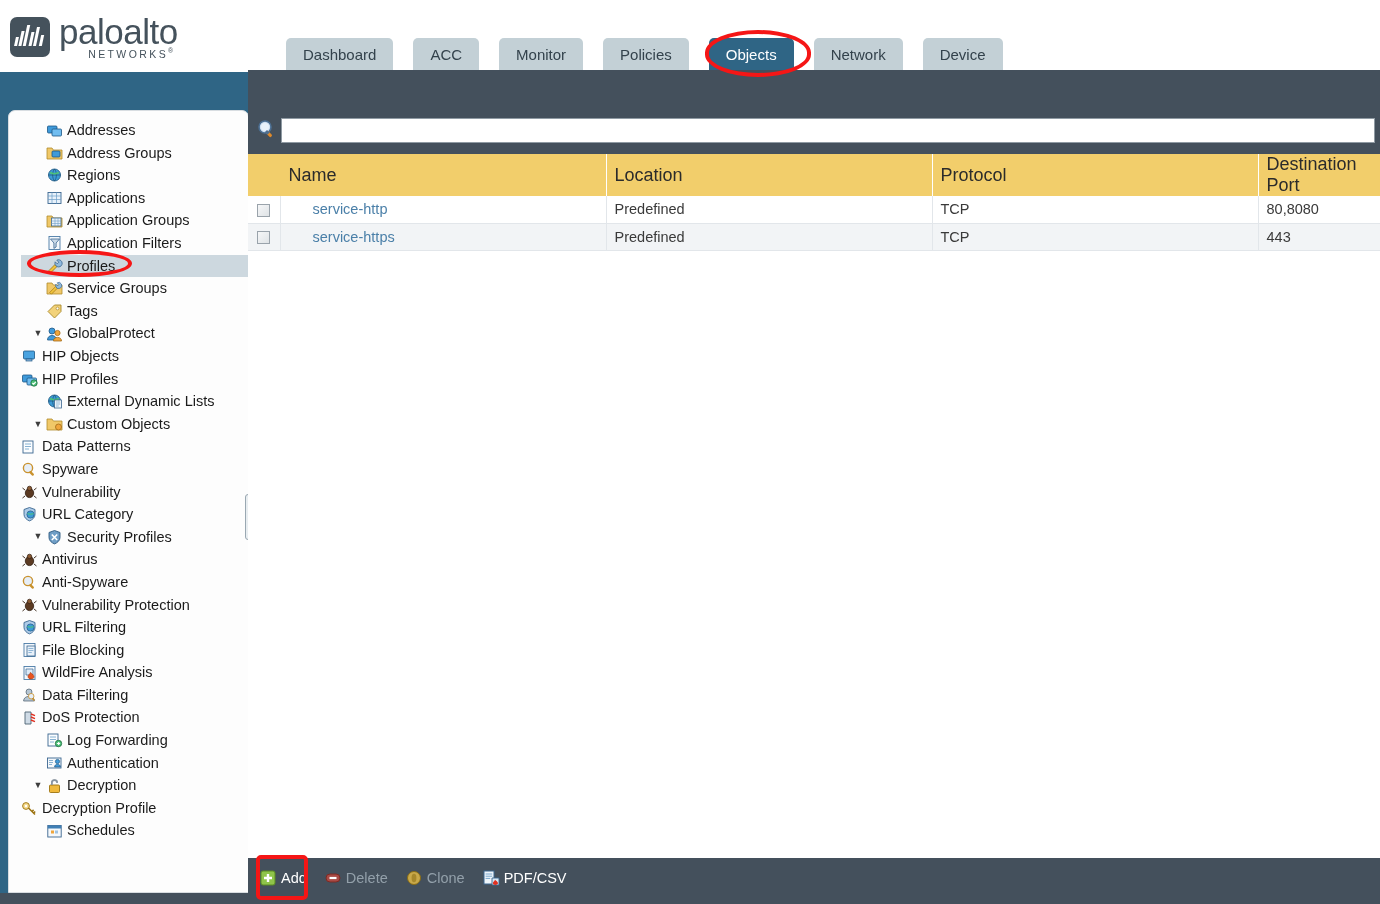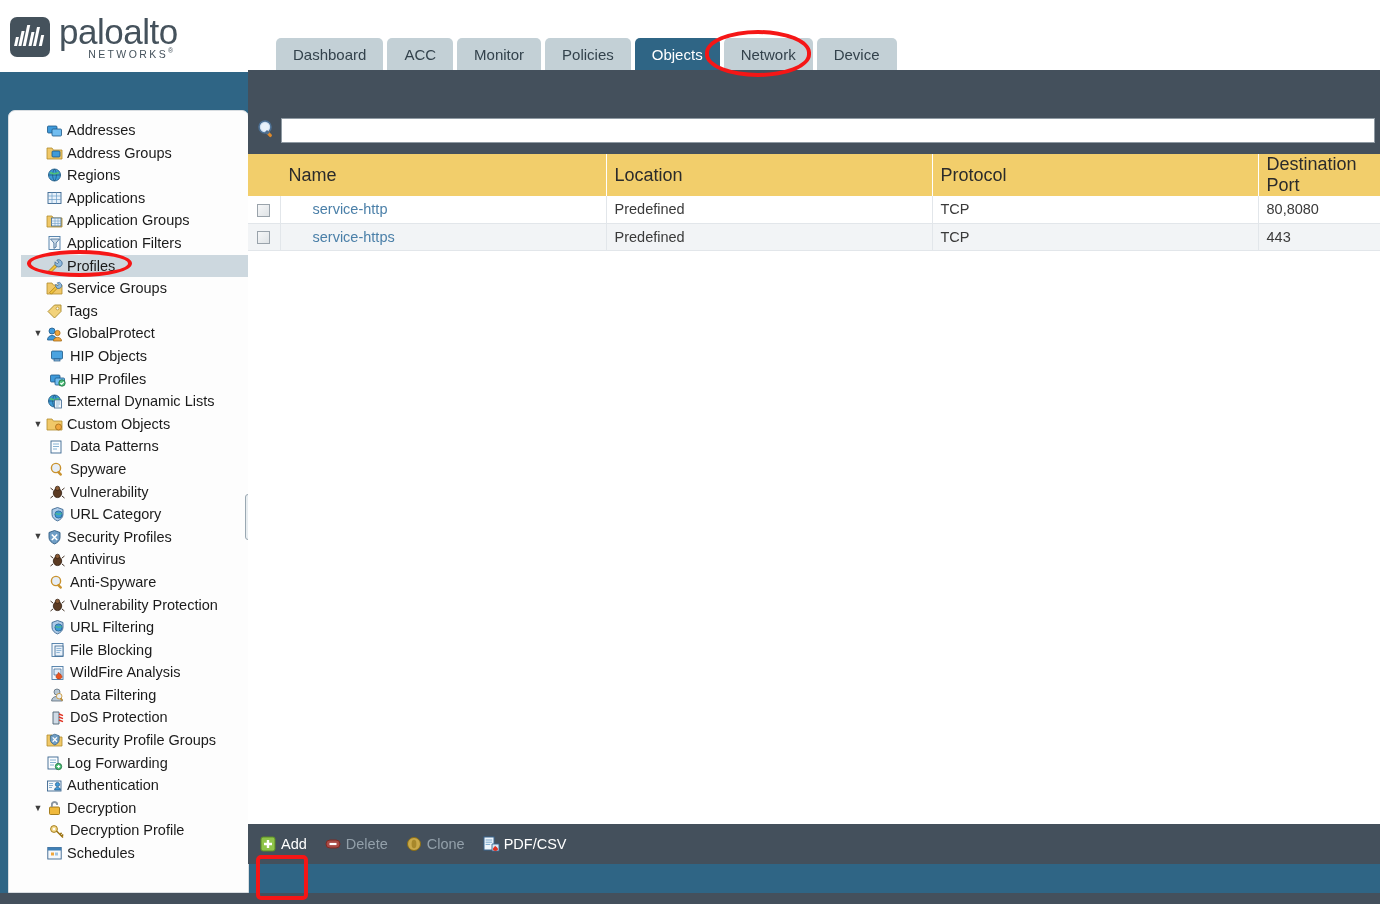--- a/index.html
+++ b/index.html
@@ -51,22 +51,22 @@
   }
   .logo-sub {
     font-size: 10.5px; letter-spacing: 2.4px;
     color: #45525c; text-align: right;
     margin-top: -3px; padding-right: 2px;
   }
   .logo-sub sup { font-size: 7px; vertical-align: super; }
 
   
   .tabs {
-    position: absolute; left: 276px; top: 38px;
-    display: flex; gap: 4px; align-items: flex-end;
+    position: absolute; left: 286px; top: 38px;
+    display: flex; gap: 20px; align-items: flex-end;
   }
   .tab {
     height: 32px;
     padding: 0 17px;
     display: flex; align-items: center; justify-content: center;
     background: #c3d0d6;
     color: #33424c;
     font-size: 15px;
     border-radius: 5px 5px 0 0;
     white-space: nowrap;
@@ -123,21 +123,21 @@
   }
   .nav .twisty.empty { visibility: hidden; }
   .nav .ico {
     width: 17px; height: 16px;
     flex: none;
     margin-right: 4px;
     position: relative;
   }
   .nav .lbl { line-height: 1; }
   .indent-0 .twisty { margin-left: 9px; }
-  .indent-1 { padding-left: 31px; margin-left: 28px; }
+  .indent-1 { padding-left: 31px; }
 
   
   .collapse-handle {
     position: absolute; left: 245px; top: 494px;
     width: 10px; height: 46px;
     background: #e9eef1;
     border: 1px solid #9aa8b2;
     border-radius: 3px;
   }
   .collapse-handle::after {
@@ -225,21 +225,21 @@
   .link { color: #4a7fa8; cursor: pointer; margin-left: 24px; }
 
   
   .c-name { width: 326px; }
   .c-loc  { width: 326px; }
   .c-proto{ width: 326px; }
   .c-port { width: 122px; border-right: none !important; }
 
   
   .footer {
-    position: absolute; left: 248px; top: 824px;
+    position: absolute; left: 248px; top: 858px;
     width: 1132px; height: 40px;
     background: #44505c;
     display: flex; align-items: center;
     padding-left: 12px;
     gap: 18px;
   }
   .fbtn {
     display: flex; align-items: center; gap: 5px;
     font-size: 14.5px;
     color: #ffffff;
@@ -548,31 +548,20 @@
               </g>
             </svg></span>
           <span class="lbl">Data Filtering</span>
         </li>
         <li class="indent-1">
           <span class="ico"><svg width="17" height="16" viewBox="0 0 17 16">
               <path d="M4 2h6v12H4z" fill="#cfdbe6" stroke="#4c6272" stroke-width="0.9"></path>
               <path d="M10 4l4 1.6M10 7l4 1.6M10 10l4 1.6" stroke="#e03020" stroke-width="1.4" fill="none"></path>
             </svg></span>
           <span class="lbl">DoS Protection</span>
-        </li>
-        <li class="indent-0">
-          <span class="twisty empty"></span>
-          <span class="ico"><svg width="17" height="16" viewBox="0 0 17 16">
-              <path d="M1 3h5l1.4 2H16v9H1z" fill="#f0c868" stroke="#b08a2c" stroke-width="0.8"></path>
-              <g transform="translate(2,1) scale(0.8)">
-                <path d="M8.5 1.5 14 3.5v5c0 3-2.6 5.3-5.5 6.4C5.6 13.8 3 11.5 3 8.5v-5z" fill="#6f9ec6" stroke="#2e5a80" stroke-width="0.9"></path>
-                <path d="M5.8 5.5 11.2 11M11.2 5.5 5.8 11" stroke="#fff" stroke-width="1.6"></path>
-              </g>
-            </svg></span>
-          <span class="lbl">Security Profile Groups</span>
         </li>
         <li class="indent-0">
           <span class="twisty empty"></span>
           <span class="ico"><svg width="17" height="16" viewBox="0 0 17 16">
               <rect x="2" y="2" width="10" height="12" fill="#fbfdff" stroke="#3b6690" stroke-width="0.9"></rect>
               <path d="M4 5h6M4 7.5h6M4 10h4" stroke="#6b9ec7" stroke-width="0.8"></path>
               <circle cx="12.5" cy="11.5" r="3.2" fill="#4ec17a" stroke="#1d6b3c" stroke-width="0.8"></circle>
               <path d="M10.9 11.5h3.2M12.7 10v3" stroke="#fff" stroke-width="1.2"></path>
             </svg></span>
           <span class="lbl">Log Forwarding</span>

